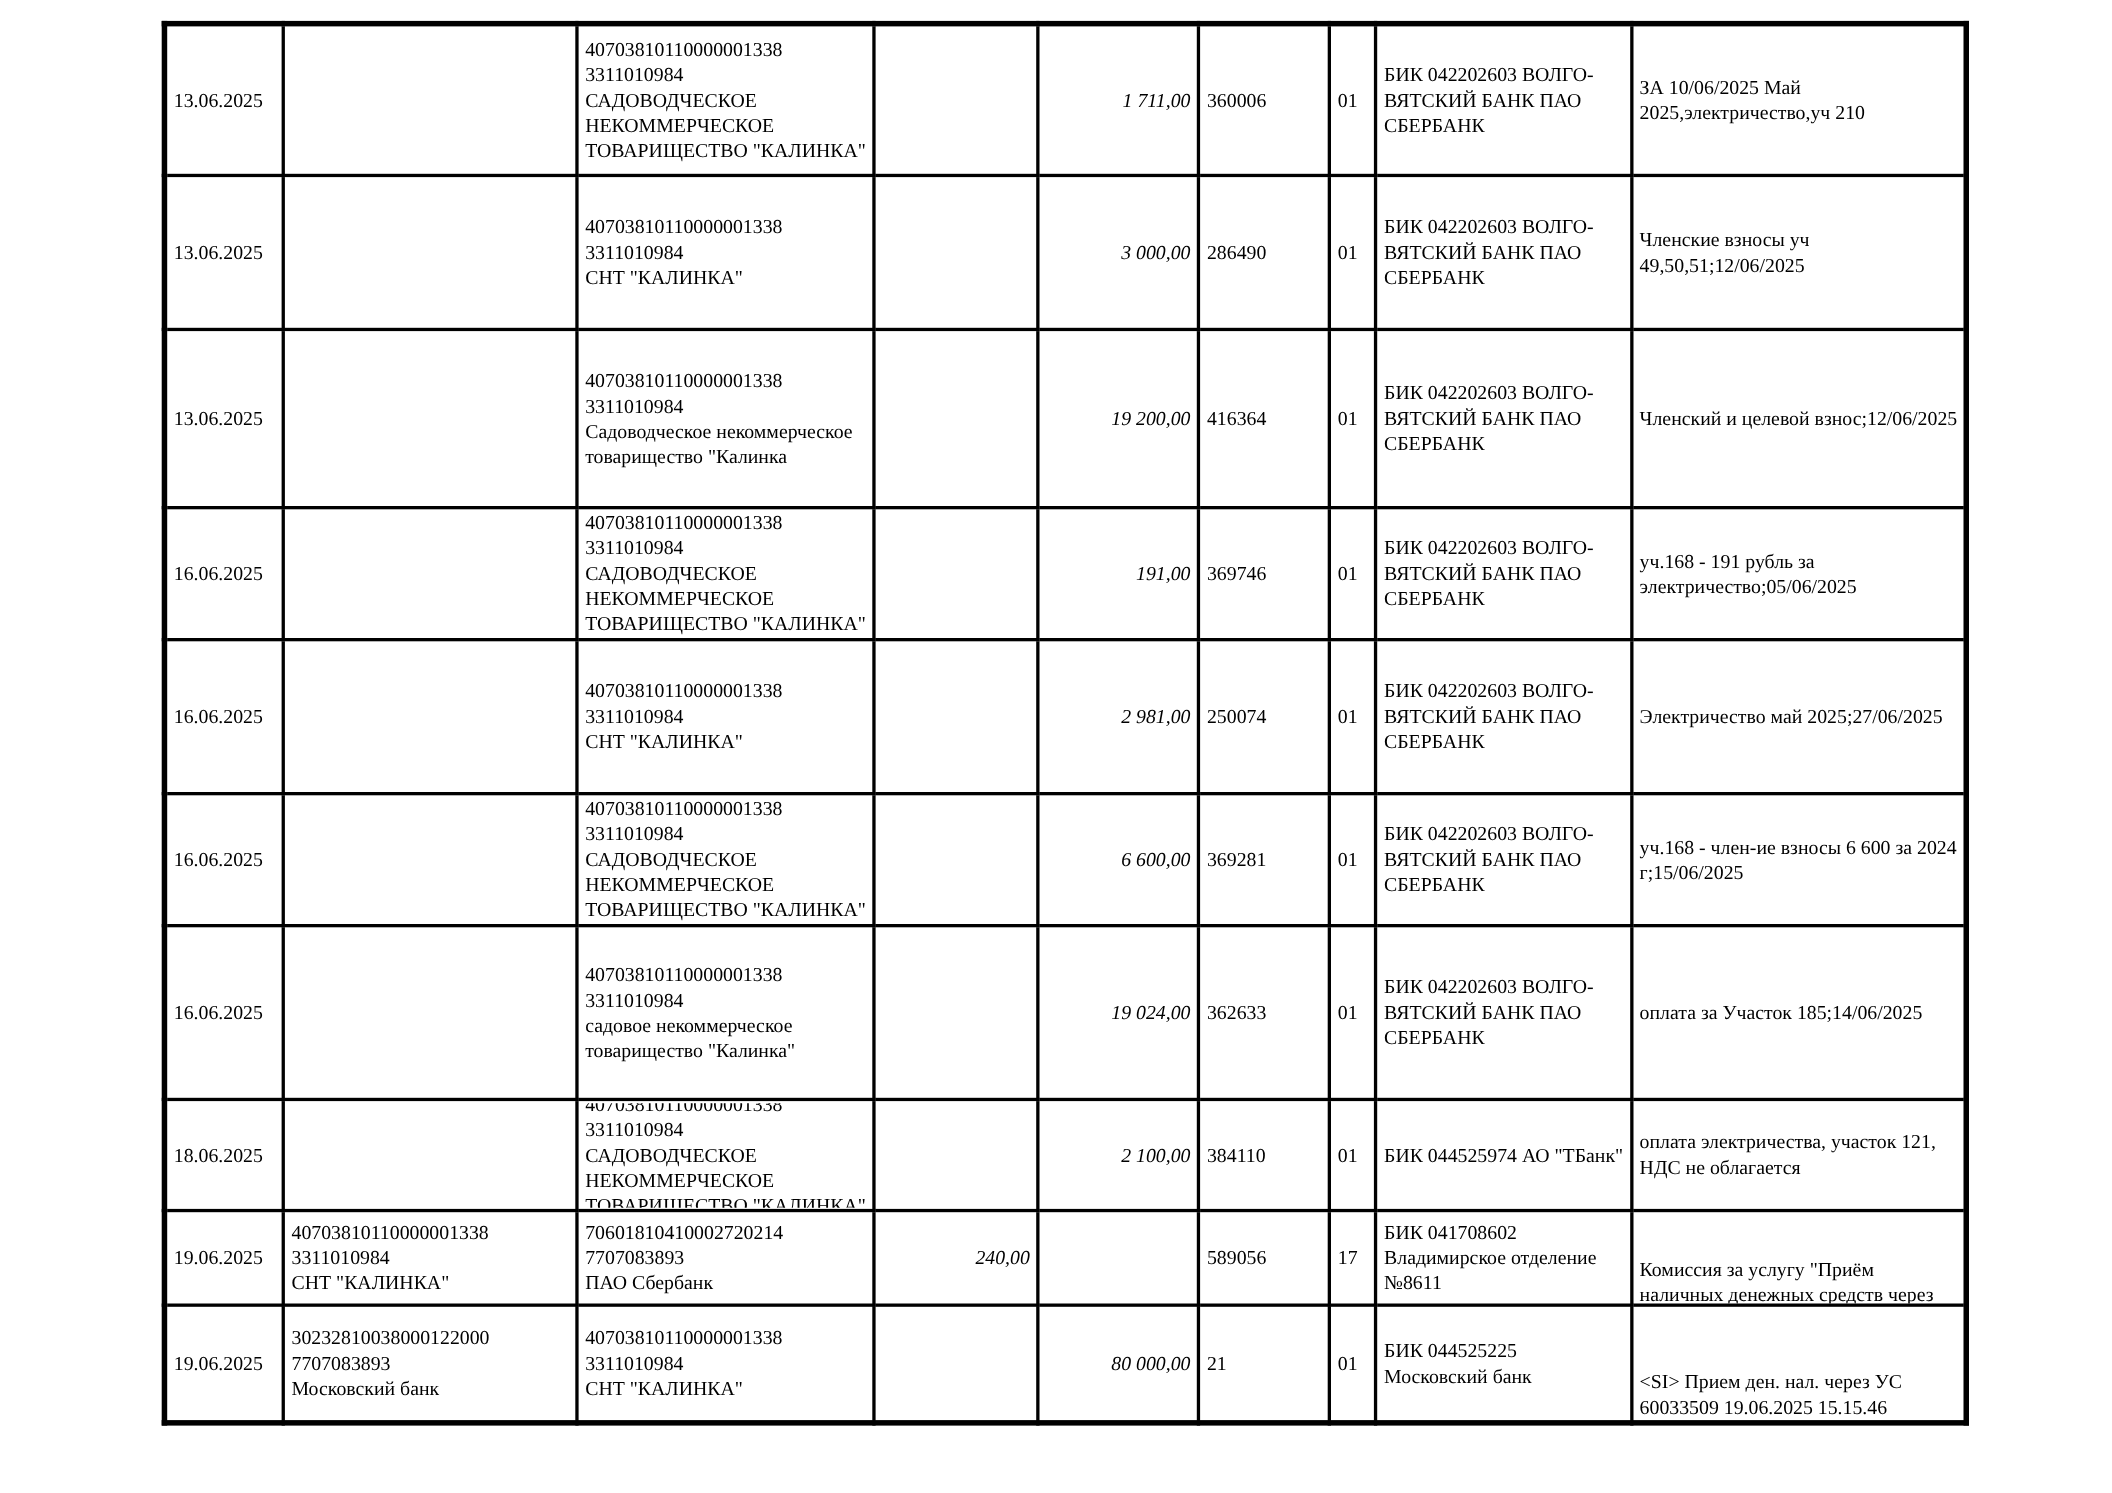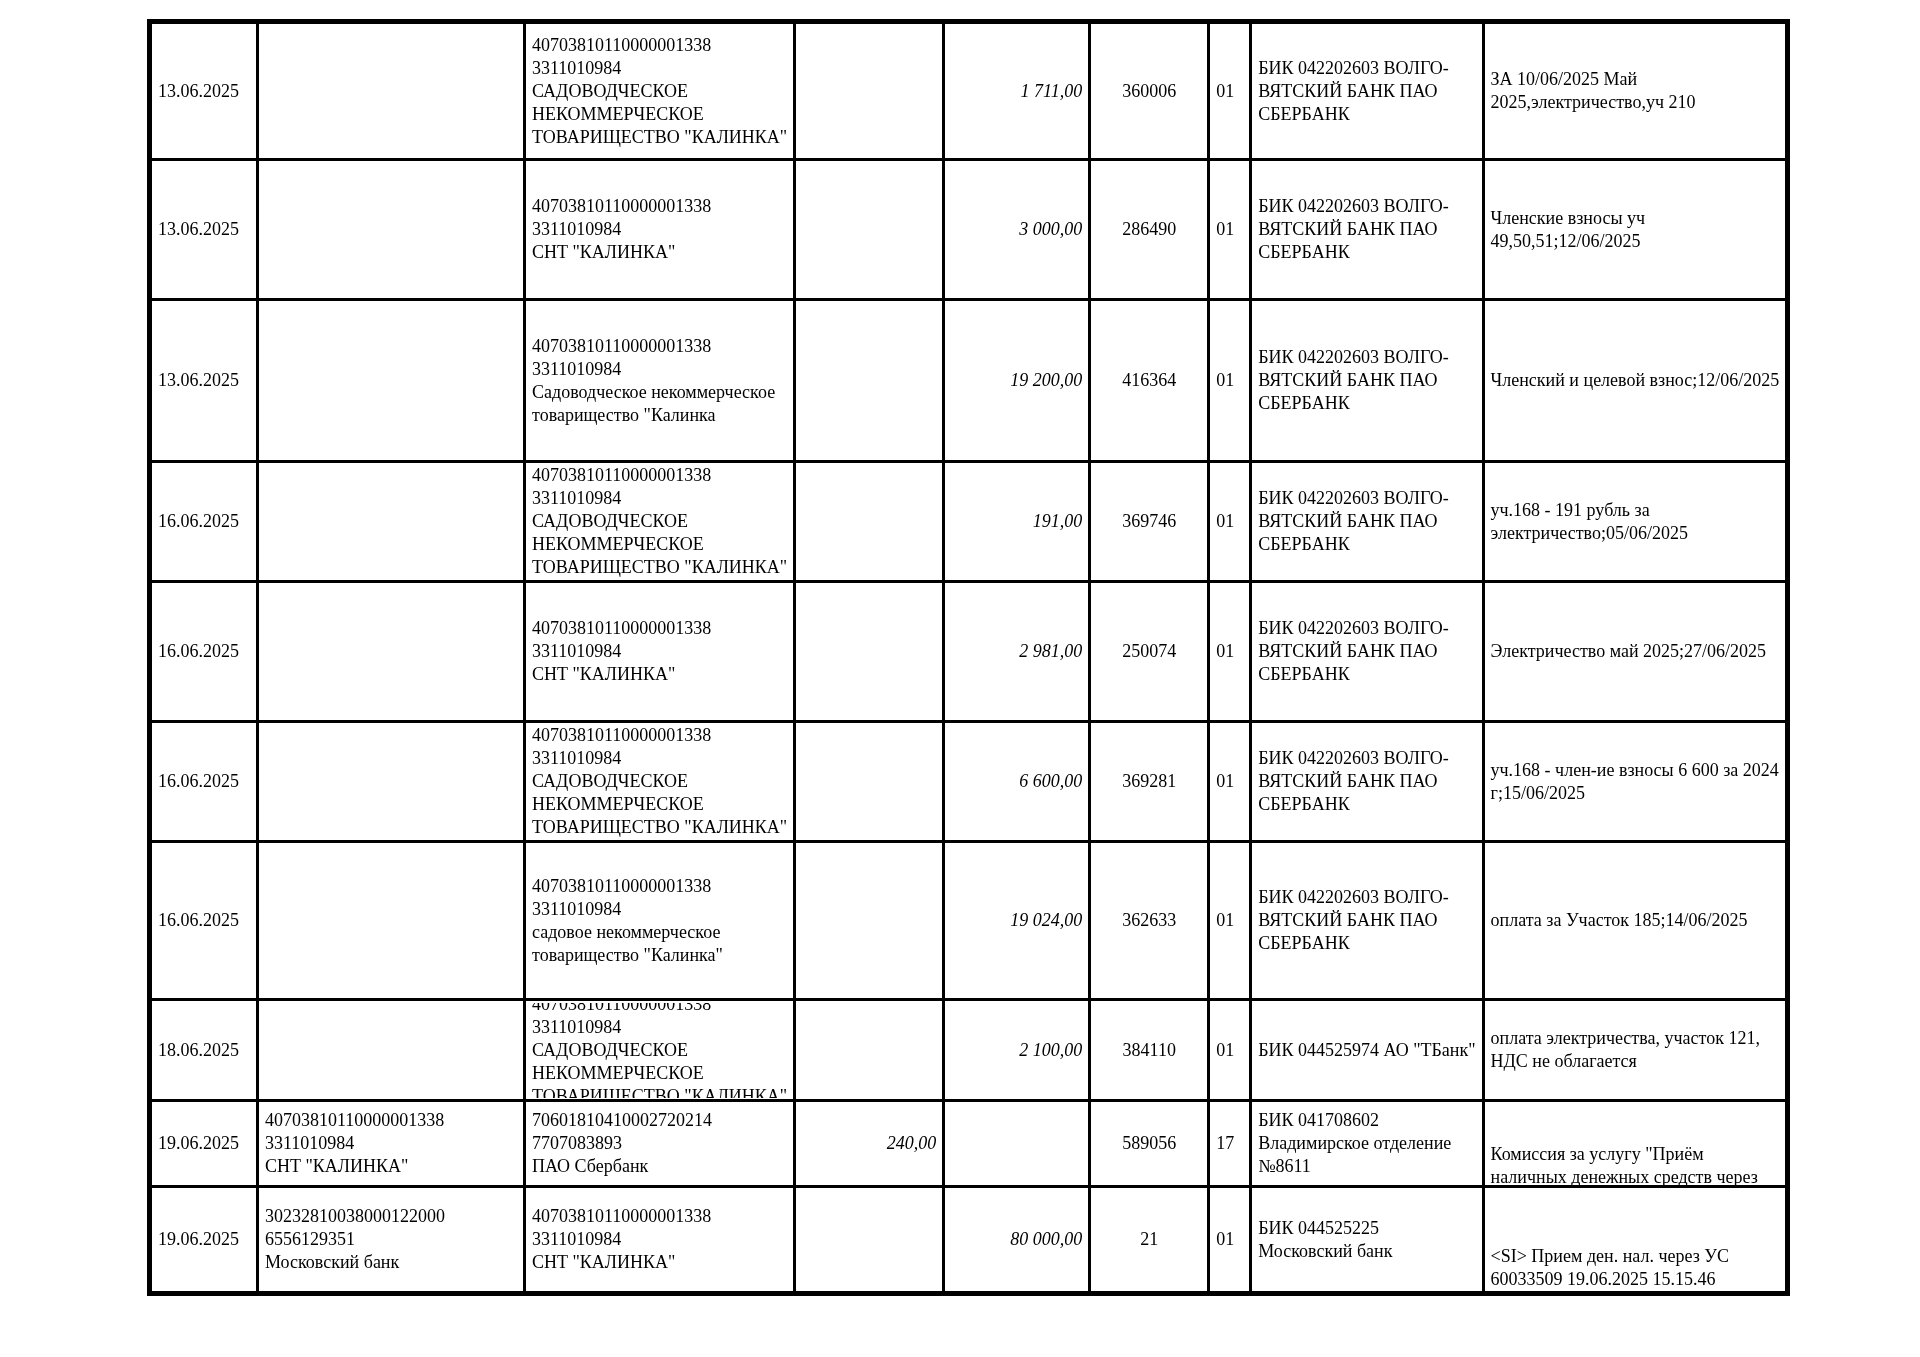--- a/index.html
+++ b/index.html
@@ -31,21 +31,21 @@
     vertical-align: middle;
     padding: 1px 6px;
     font-size: 18px;
     line-height: 23px;
     white-space: pre;
     overflow: hidden;
     color: #000000;
   }
   td.c-date { padding-left: 12px; }
   td.c-amt  { text-align: right; padding-right: 5px; font-style: italic; }
-  td.c-doc  { text-align: center; }
+  td.c-doc  { }
   td.c-code { padding: 1px 3px; margin-left: 24px; }
   
   .cliph {
     height: 95px;
     overflow: hidden;
     display: flex;
     align-items: center;
   }
   
   td.top { vertical-align: top; overflow: visible; }
@@ -220,21 +220,21 @@
 Владимирское отделение
 №8611</td>
             <td class="c-text top"><div class="ovfbox"><div class="off-a">Комиссия за услугу "Приём
 наличных денежных средств через
 УС". Документ № 21 от 19.06.2025
 на сумму 80000.00 RUR. Без НДС.</div></div></td>
           </tr>
           <tr style="height: 107px;">
             <td class="c-date">19.06.2025</td>
             <td class="c-text">30232810038000122000
-6556129351
+7707083893
 Московский банк</td>
             <td class="c-text">40703810110000001338
 3311010984
 СНТ "КАЛИНКА"</td>
             <td class="c-amt"></td>
             <td class="c-amt">80 000,00</td>
             <td class="c-doc">21</td>
             <td class="c-code">01</td>
             <td class="c-text">БИК 044525225
 Московский банк</td>

